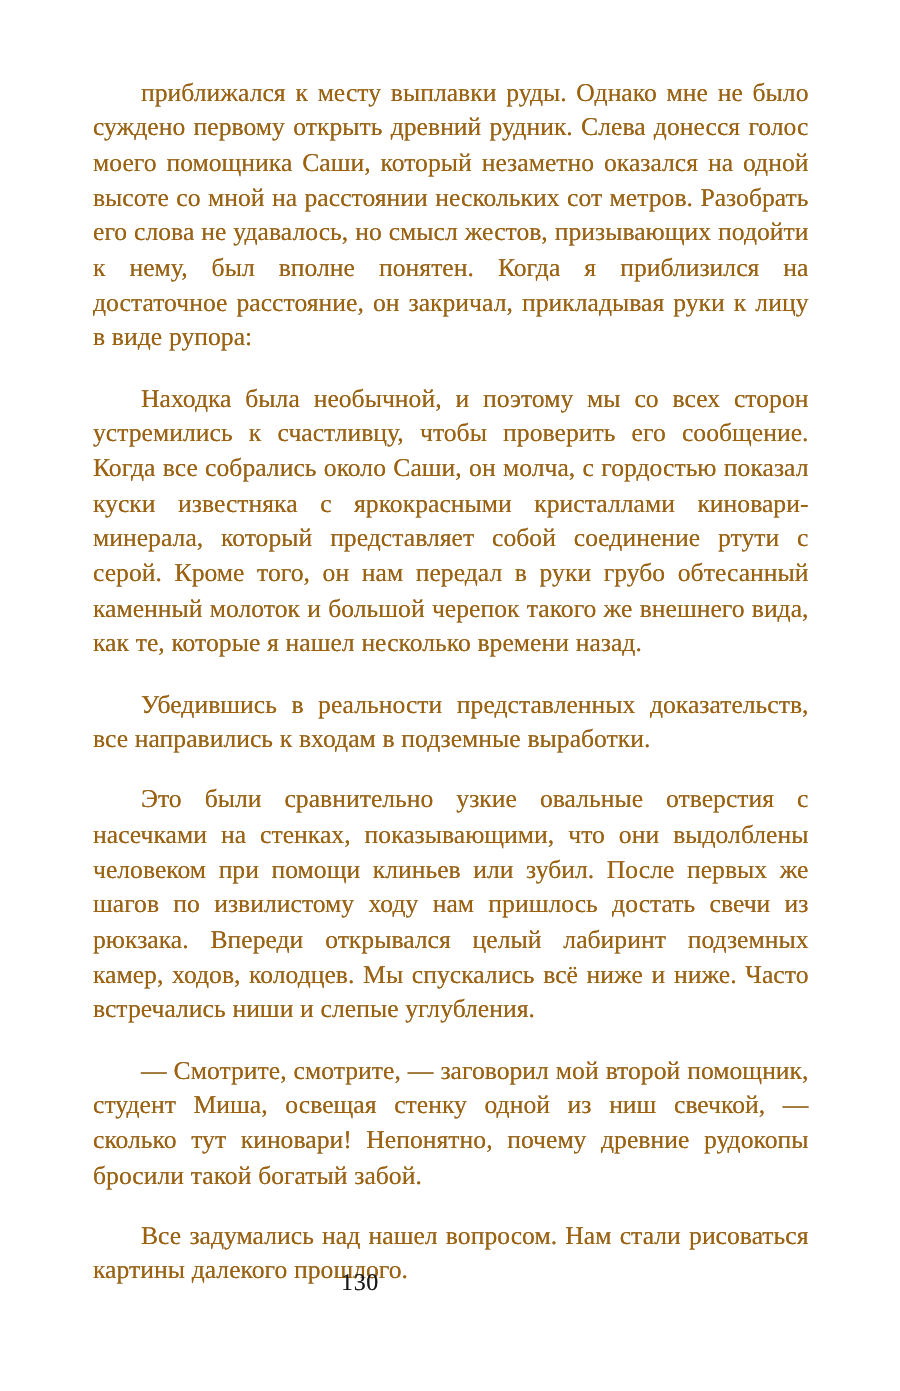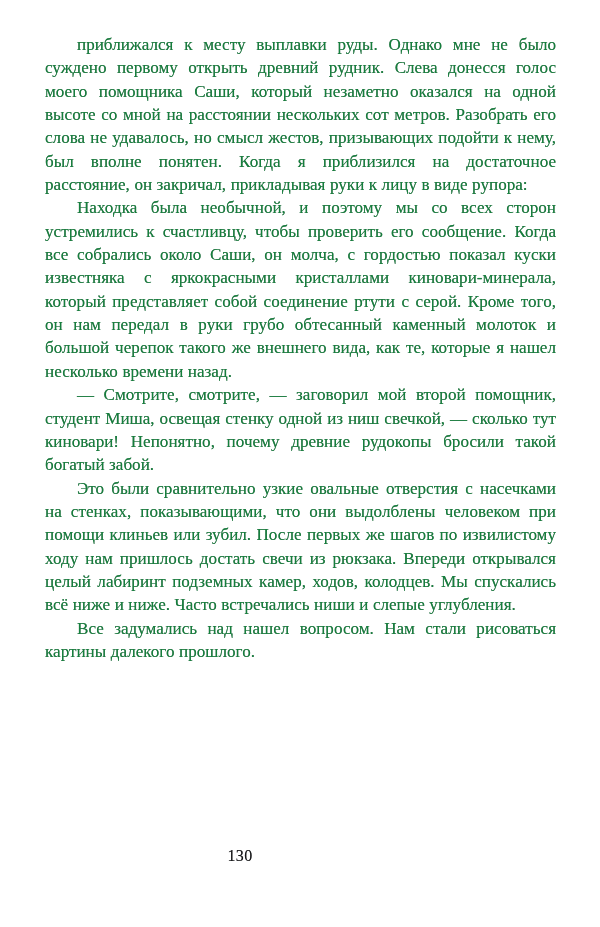--- a/index.html
+++ b/index.html
@@ -23,24 +23,24 @@
   }
 
   .text-block {
     position: absolute;
     left: 45px;
     top: 33px;
     width: 511px;
   }
 
   .para {
-    margin: 0;
+    margin: 17px;
     font-size: 17.1px;
     line-height: 23.35px;
-    color: #15803d;
+    color: #a16207;
     text-align: justify;
     text-indent: 32px;
     letter-spacing: 0.01px;
     word-spacing: 0.2px;
     text-justify: inter-word;
     hyphens: manual;
     -webkit-hyphens: manual;
   }
 
   
@@ -61,20 +61,21 @@
   }
 </style>
 </head>
 <body>
 
 <div class="page">
 
   <div class="text-block">
     <p class="para">приближался к месту выплавки руды. Однако мне не было суждено первому открыть древний рудник. Слева донесся голос моего помощника Саши, который незаметно оказался на одной высоте со мной на расстоянии нескольких сот метров. Разобрать его слова не удавалось, но смысл жестов, призывающих подойти к нему, был вполне понятен. Когда я приблизился на достаточное расстояние, он закричал, прикладывая руки к лицу в виде рупора:</p>
     <p class="para">Находка была необычной, и поэтому мы со всех сторон устремились к счастливцу, чтобы проверить его сообщение. Когда все собрались около Саши, он молча, с гордостью показал куски известняка с яркокрасными кристаллами киновари-минерала, который представляет собой соединение ртути с серой. Кроме того, он нам передал в руки грубо обтесанный каменный молоток и большой черепок такого же внешнего вида, как те, которые я нашел несколько времени назад.</p>
+    <p class="para">Убедившись в реальности представленных доказательств, все направились к входам в подземные выработки.</p>
+    <p class="para">Это были сравнительно узкие овальные отверстия с насечками на стенках, показывающими, что они выдолблены человеком при помощи клиньев или зубил. После первых же шагов по извилистому ходу нам пришлось достать свечи из рюкзака. Впереди открывался целый лабиринт подземных камер, ходов, колодцев. Мы спускались всё ниже и ниже. Часто встречались ниши и слепые углубления.</p>
     <p class="para">— Смотрите, смотрите, — заговорил мой второй помощник, студент Миша, освещая стенку одной из ниш свечкой, — сколько тут киновари! Непонятно, почему древние рудокопы бросили такой богатый забой.</p>
-    <p class="para">Это были сравнительно узкие овальные отверстия с насечками на стенках, показывающими, что они выдолблены человеком при помощи клиньев или зубил. После первых же шагов по извилистому ходу нам пришлось достать свечи из рюкзака. Впереди открывался целый лабиринт подземных камер, ходов, колодцев. Мы спускались всё ниже и ниже. Часто встречались ниши и слепые углубления.</p>
     <p class="para">Все задумались над нашел вопросом. Нам стали рисоваться картины далекого прошлого.</p>
   </div>
 
   <div class="folio">130</div>
 
 </div>
 
 </body></html>

